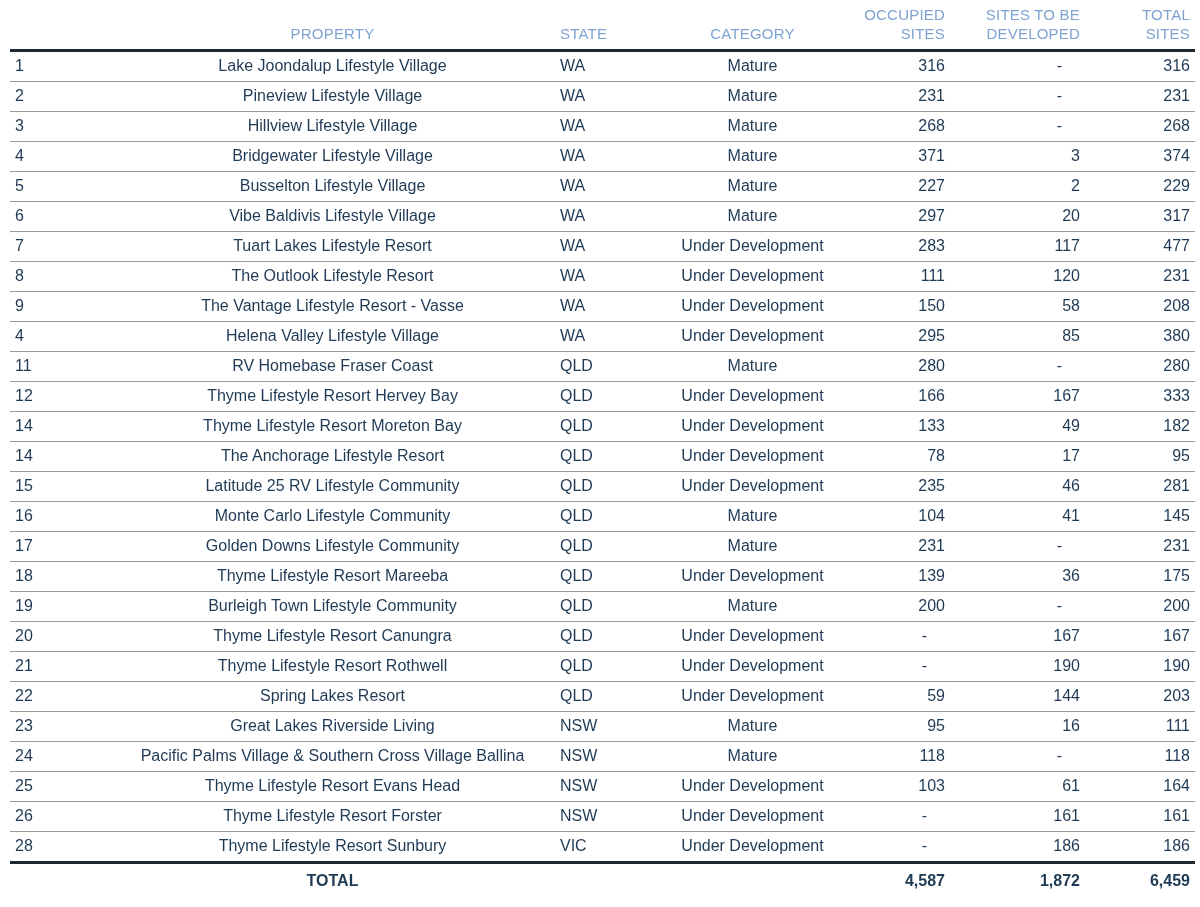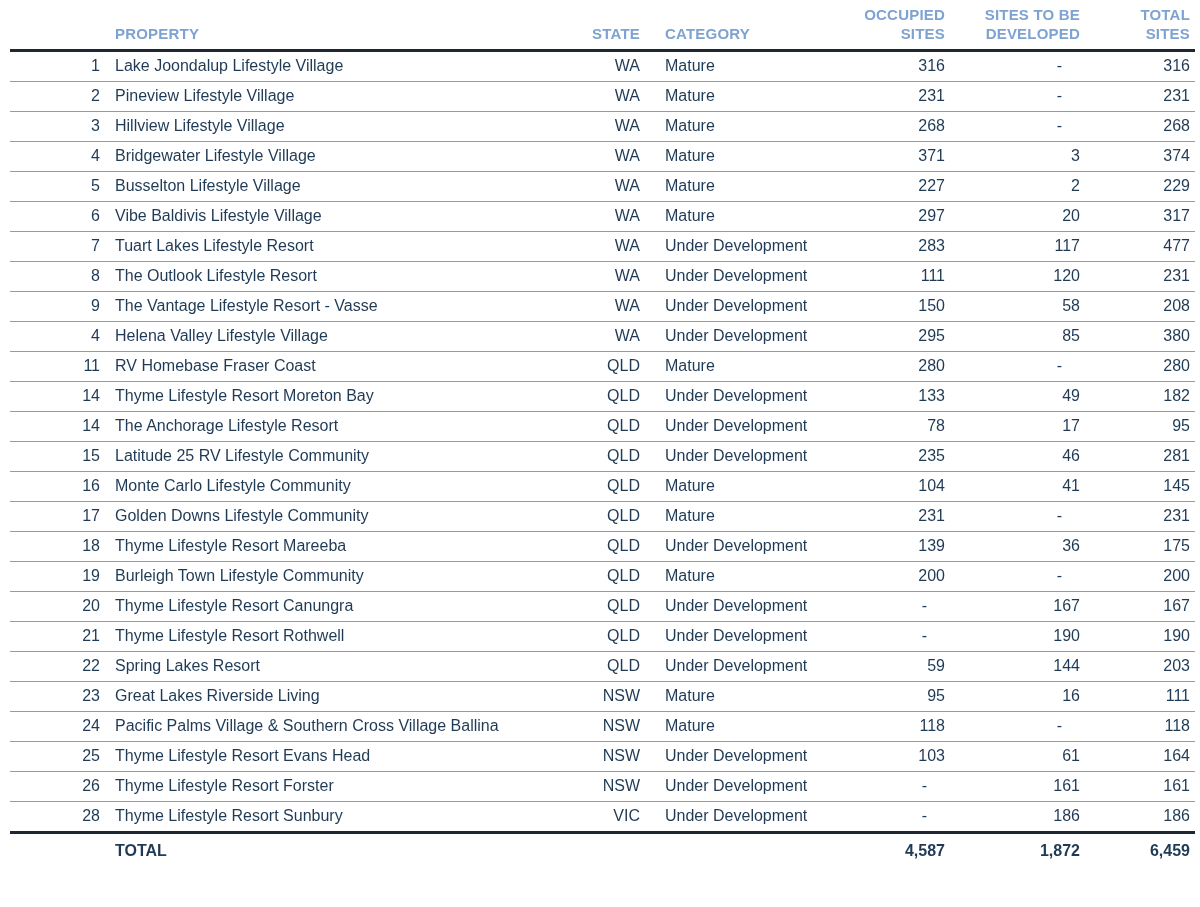--- a/index.html
+++ b/index.html
@@ -10,39 +10,39 @@
     overflow:hidden;
   }
   table{
     width:1185px;margin-left:10px;margin-top:2px;
     border-collapse:collapse;table-layout:fixed;
   }
   thead th{
     vertical-align:bottom;
     padding:4px 5px 5px 5px;
     color:#7ea2d1;
-    font-size:15px;font-weight:bold;
+    font-size:15px;font-weight:normal;
     letter-spacing:.2px;
     line-height:1.25;
   }
   thead tr{border-bottom:3px solid #1d2834;}
   tbody td{
     height:29px;
     padding:0 5px;
     font-size:16px;
     border-bottom:1px solid #9b9b9b;
     white-space:nowrap;overflow:hidden;
   }
   tbody tr:last-child td{border-bottom:none;}
   tfoot tr{border-top:3px solid #1d2834;}
   tfoot td{
     font-weight:bold;font-size:16px;height:34px;padding:0 5px;
   }
-  .al{text-align:left;}
-  .ac{text-align:right;}
+  .al{text-align:center;}
+  .ac{text-align:left;}
   .ar{text-align:right;}
   .prop-pad{padding-left:10px;}
   .cat-pad{padding-left:20px;}
   td.dash{padding-right:23px;}
   .hline{display:block;}
 </style>
 </head>
 <body>
 
 <table>
@@ -175,20 +175,29 @@
       <tr>
     <td class="ac">11</td>
     <td class="al prop-pad">RV Homebase Fraser Coast</td>
     <td class="ac">QLD</td>
     <td class="al cat-pad">Mature</td>
     <td class="ar">280</td>
     <td class="ar dash">-</td>
     <td class="ar">280</td>
   </tr>
       <tr>
+    <td class="ac">12</td>
+    <td class="al prop-pad">Thyme Lifestyle Resort Hervey Bay</td>
+    <td class="ac">QLD</td>
+    <td class="al cat-pad">Under Development</td>
+    <td class="ar">166</td>
+    <td class="ar">167</td>
+    <td class="ar">333</td>
+  </tr>
+      <tr>
     <td class="ac">14</td>
     <td class="al prop-pad">Thyme Lifestyle Resort Moreton Bay</td>
     <td class="ac">QLD</td>
     <td class="al cat-pad">Under Development</td>
     <td class="ar">133</td>
     <td class="ar">49</td>
     <td class="ar">182</td>
   </tr>
       <tr>
     <td class="ac">14</td>

